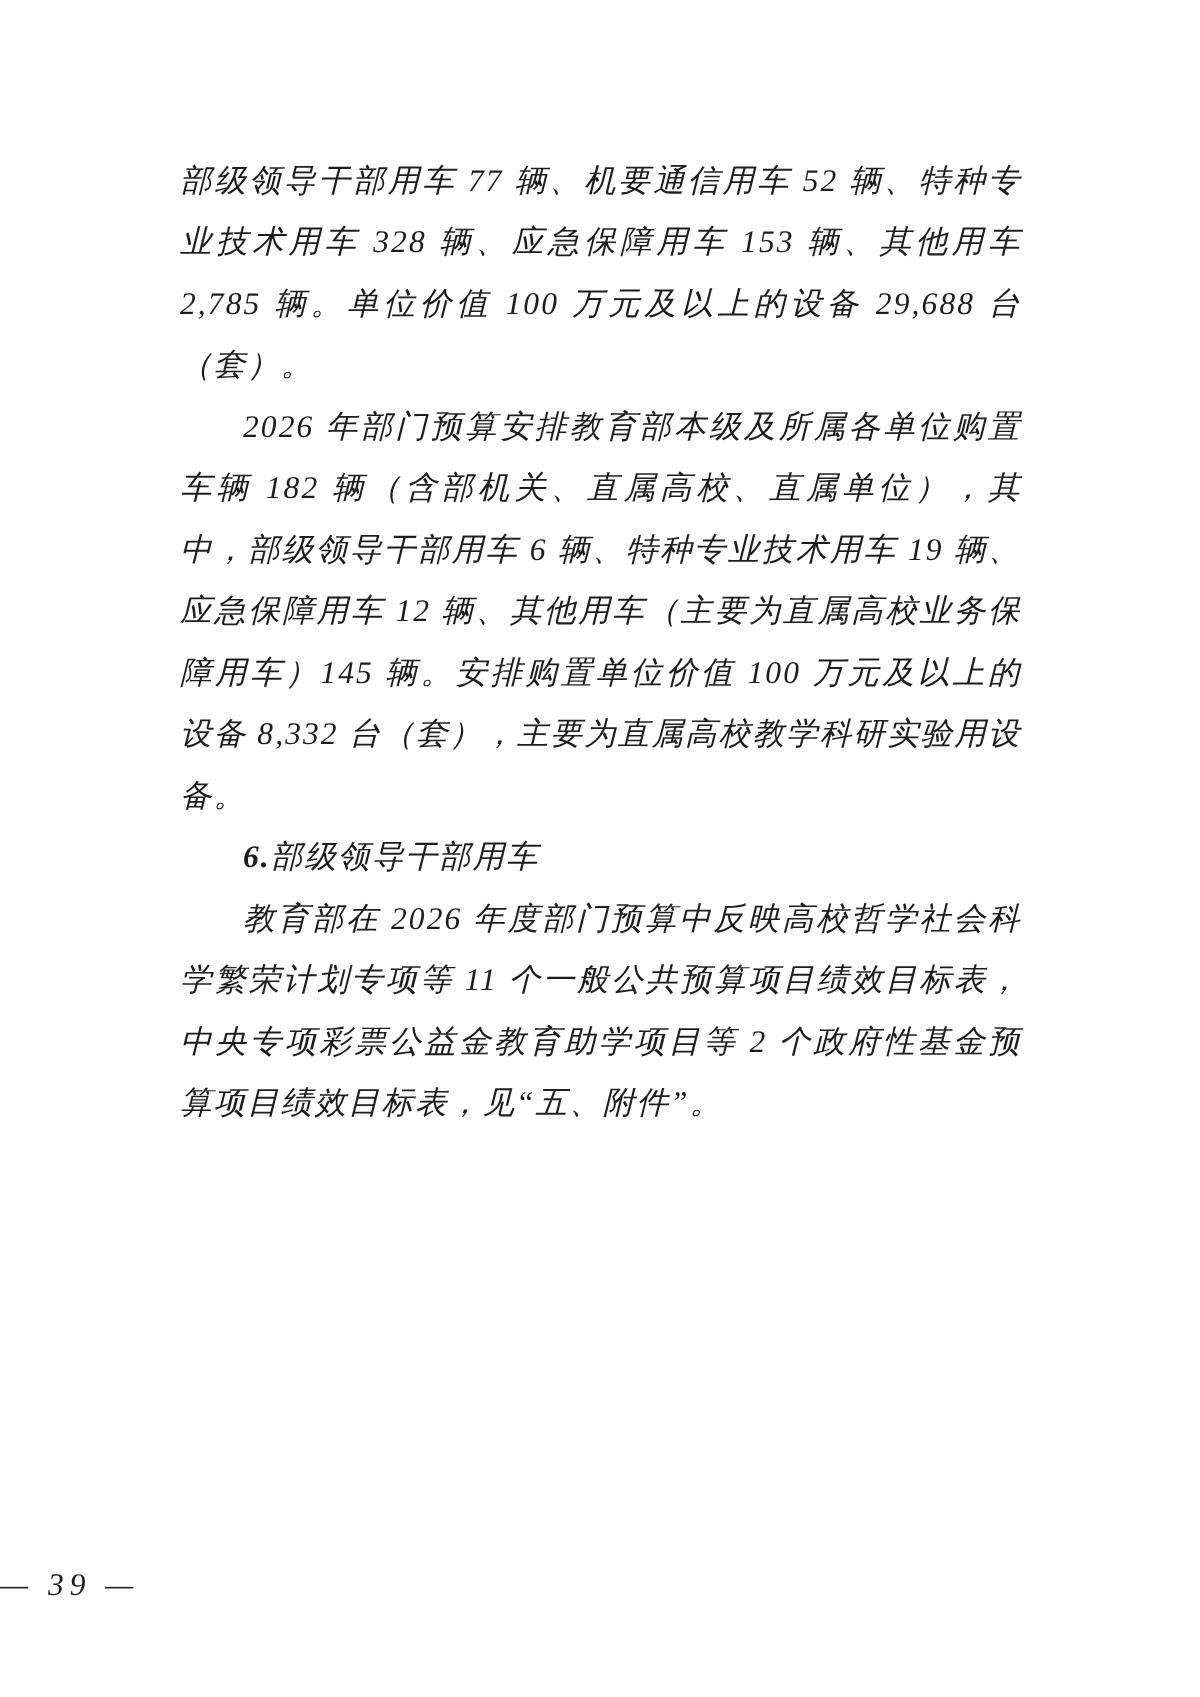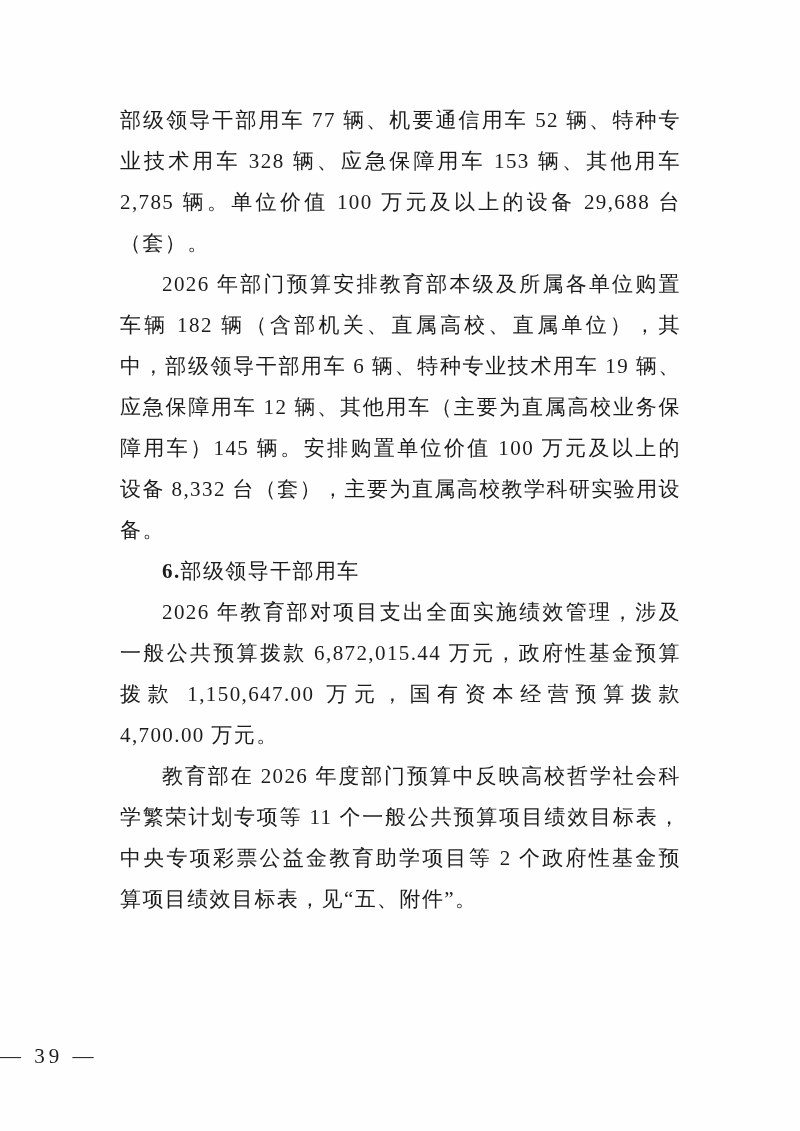--- a/index.html
+++ b/index.html
@@ -1,16 +1,16 @@
 <!DOCTYPE html>
 <html lang="zh"><head>
 <meta charset="utf-8">
 <title>Document Page</title>
 <style>
-  * { margin: 0; padding: 0; box-sizing: border-box; }
+  * { margin: 0; padding: 0; box-sizing: border-box; font-style: italic; }
   html, body {
     background: #ffffff;
     font-family: "Liberation Serif", "DejaVu Serif", serif;
   }
   .page {
     position: relative;
     width: 800px;
     height: 1131px;
     margin: 0 auto;
     background: #fefefe;
@@ -44,17 +44,16 @@
   }
 </style>
 </head>
 <body>
 
 <div class="page">
   <main class="text-block">
     <p class="para flush">部级领导干部用车 77 辆、机要通信用车 52 辆、特种专业技术用车 328 辆、应急保障用车 153 辆、其他用车 2,785 辆。单位价值 100 万元及以上的设备 29,688 台（套）。</p>
     <p class="para">2026 年部门预算安排教育部本级及所属各单位购置车辆 182 辆（含部机关、直属高校、直属单位），其中，部级领导干部用车 6 辆、特种专业技术用车 19 辆、应急保障用车 12 辆、其他用车（主要为直属高校业务保障用车）145 辆。安排购置单位价值 100 万元及以上的设备 8,332 台（套），主要为直属高校教学科研实验用设备。</p>
     <p class="para heading"><span class="num">6.</span><span>部级领导干部用车</span></p>
-    <p class="para">2026 年教育部对项目支出全面实施绩效管理，涉及一般公共预算拨款 6,872,015.44 万元，政府性基金预算拨款 1,150,647.00 万元，国有资本经营预算拨款 4,700.00 万元。</p>
     <p class="para">教育部在 2026 年度部门预算中反映高校哲学社会科学繁荣计划专项等 11 个一般公共预算项目绩效目标表，中央专项彩票公益金教育助学项目等 2 个政府性基金预算项目绩效目标表，见“五、附件”。</p>
   </main>
   <footer class="page-footer">— 39 —</footer>
 </div>
 
 </body></html>

